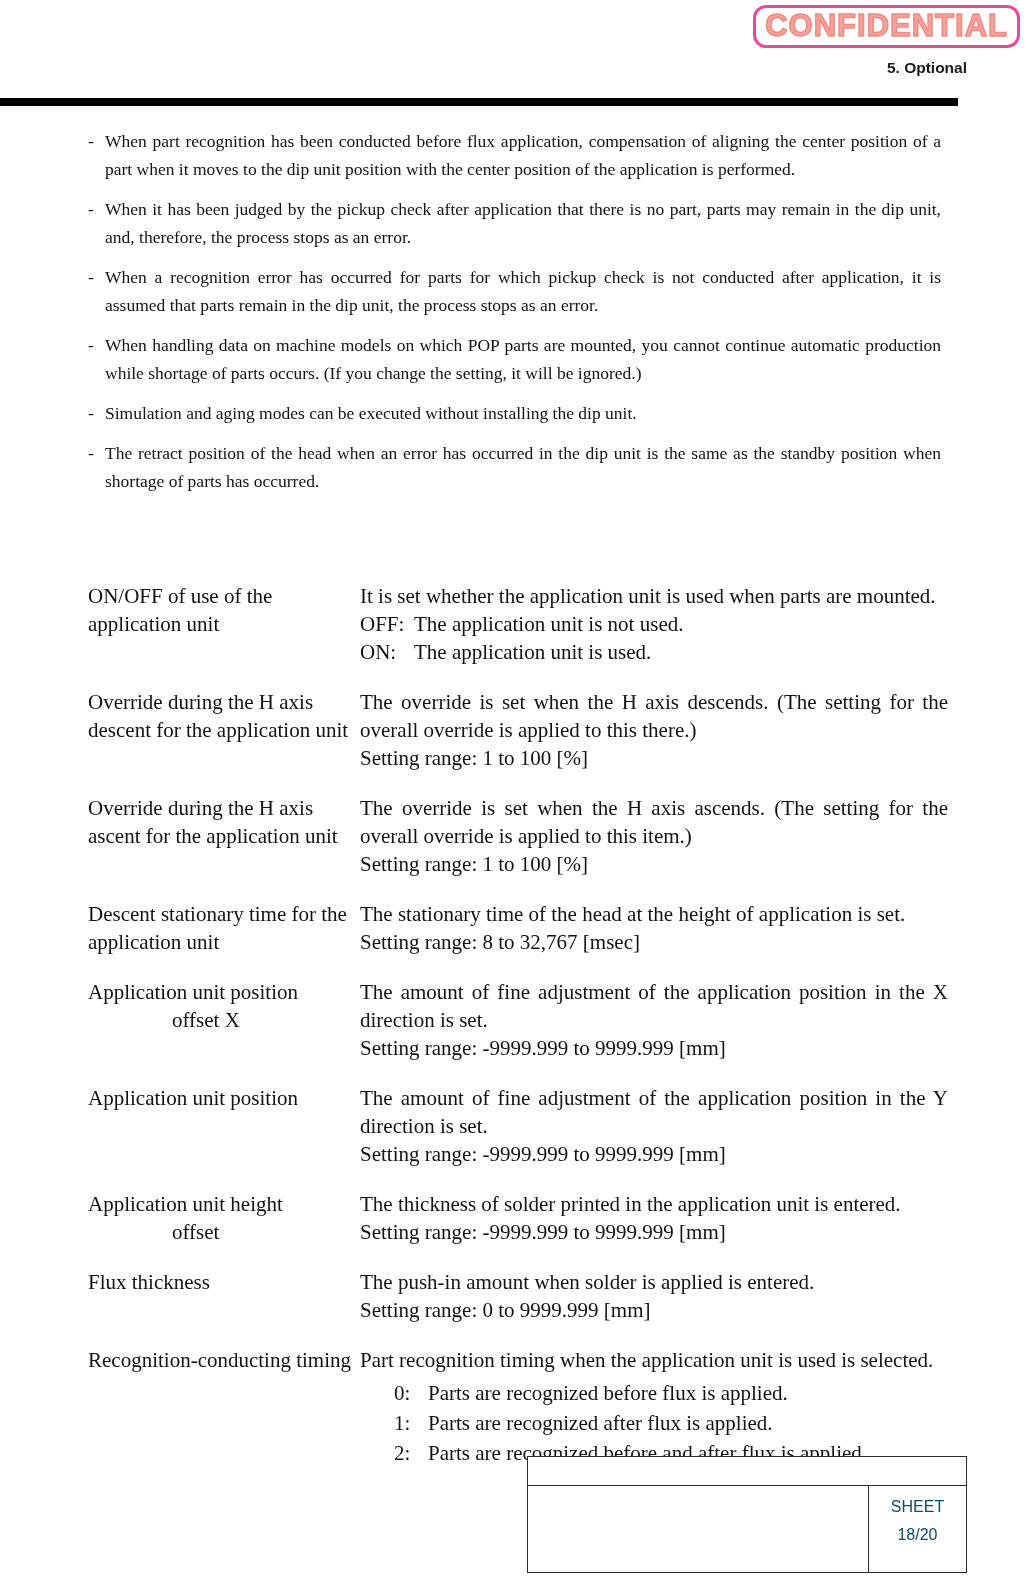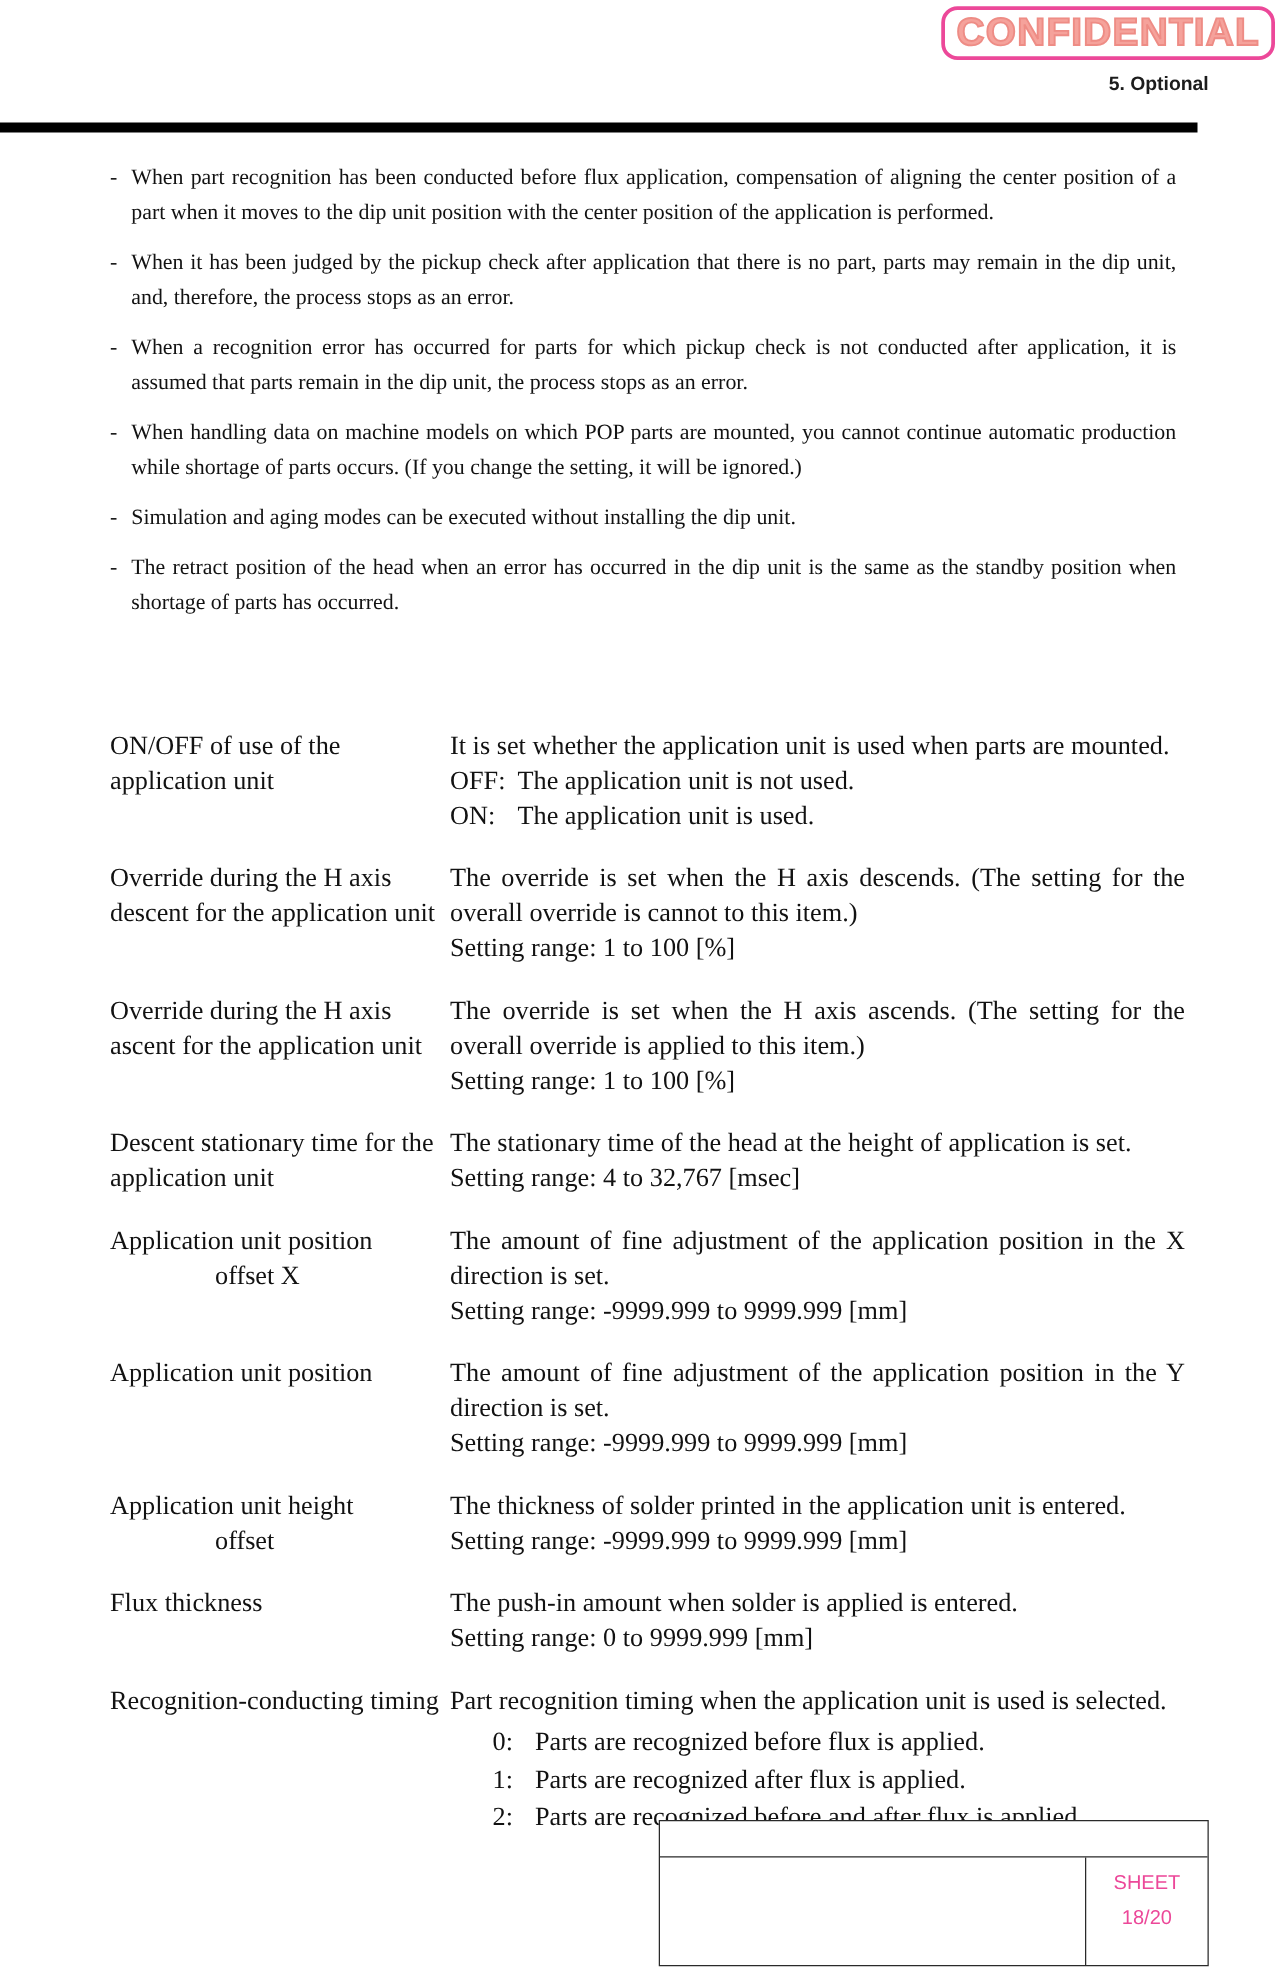--- a/index.html
+++ b/index.html
@@ -87,21 +87,21 @@
   
   .footer-table {
     position: absolute;
     left: 527px;
     top: 1456px;
     width: 440px;
     height: 117px;
     border: 1.5px solid #2a2a2a;
     font-family: "Liberation Sans", sans-serif;
     font-size: 16px;
-    color: #ec4899;
+    color: #0c4a6e;
     box-sizing: border-box;
     background: #fff;
   }
   .footer-row1 {
     height: 28px;
     border-bottom: 1.5px solid #2a2a2a;
   }
   .footer-row2 { display: flex; height: calc(100% - 29.5px); }
   .footer-cell-wide { flex: 1; }
   .footer-cell-sheet {
@@ -171,21 +171,21 @@
         </div>
       </div>
     </div>
 
     <div class="srow">
       <div class="slabel">
         <div class="l1">Override during the H axis</div>
         <div class="l2">descent for the application unit</div>
       </div>
       <div class="sdesc">
-        <div class="p">The override is set when the H axis descends. (The setting for the overall override is cannot to this item.)</div>
+        <div class="p">The override is set when the H axis descends. (The setting for the overall override is applied to this there.)</div>
         <div class="range">Setting range: 1 to 100 [%]</div>
       </div>
     </div>
 
     <div class="srow">
       <div class="slabel">
         <div class="l1">Override during the H axis</div>
         <div class="l2">ascent for the application unit</div>
       </div>
       <div class="sdesc">
@@ -194,21 +194,21 @@
       </div>
     </div>
 
     <div class="srow">
       <div class="slabel">
         <div class="l1">Descent stationary time for the</div>
         <div class="l2">application unit</div>
       </div>
       <div class="sdesc">
         <div class="p">The stationary time of the head at the height of application is set.</div>
-        <div class="range">Setting range: 4 to 32,767 [msec]</div>
+        <div class="range">Setting range: 8 to 32,767 [msec]</div>
       </div>
     </div>
 
     <div class="srow">
       <div class="slabel">
         <div class="l1">Application unit position</div>
         <div class="l2 indent2">offset X</div>
       </div>
       <div class="sdesc">
         <div class="p">The amount of fine adjustment of the application position in the X direction is set.</div>

